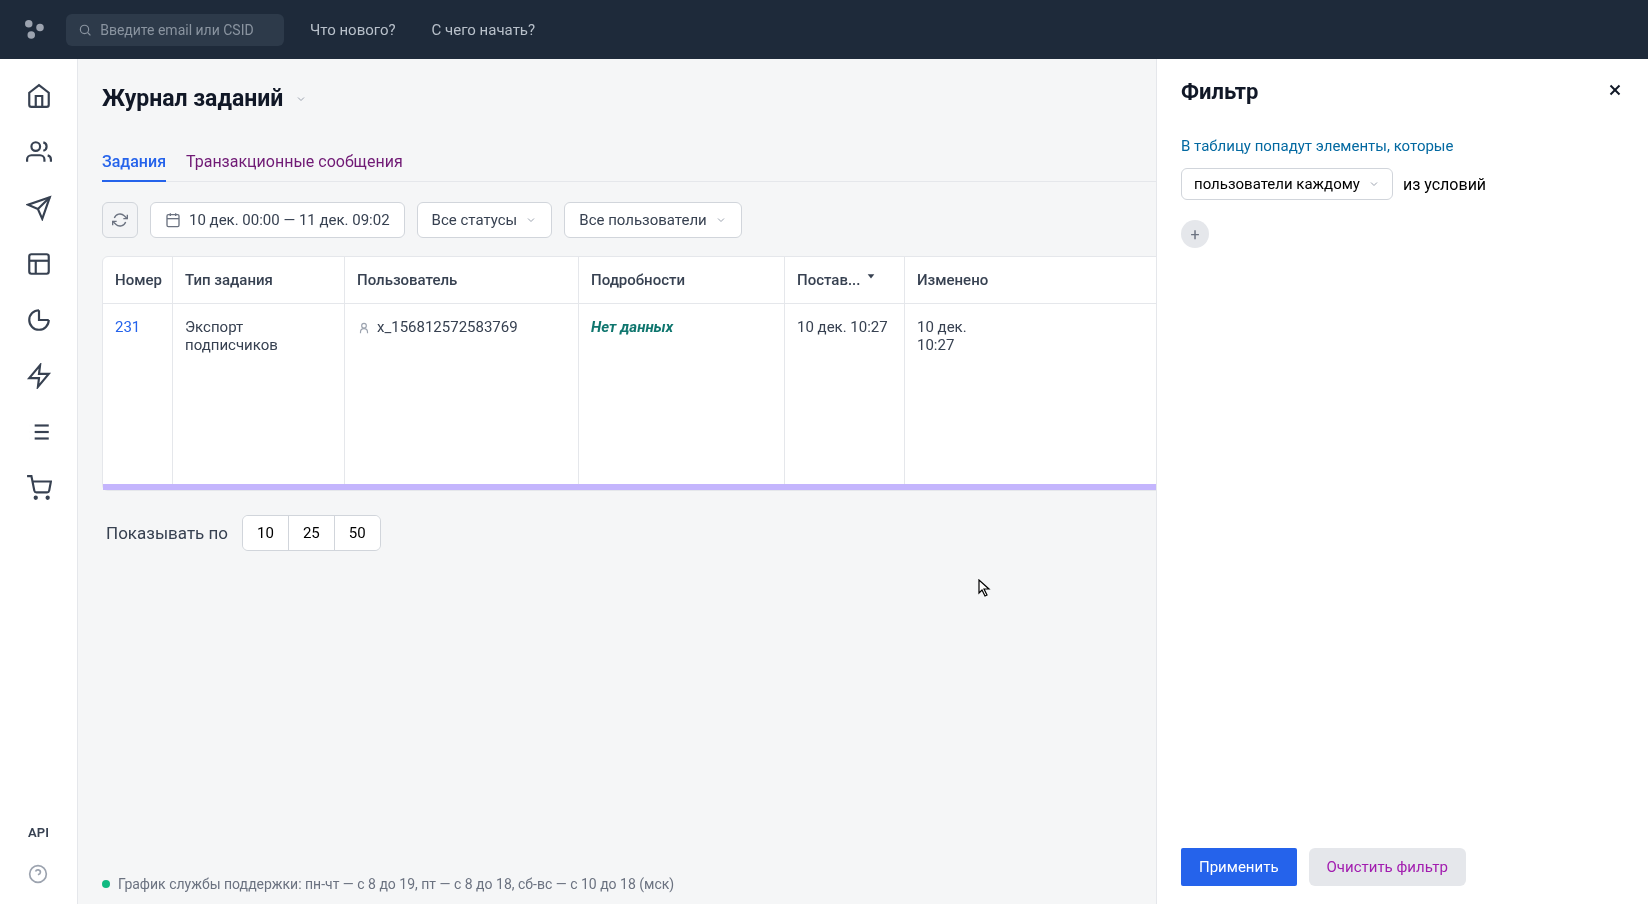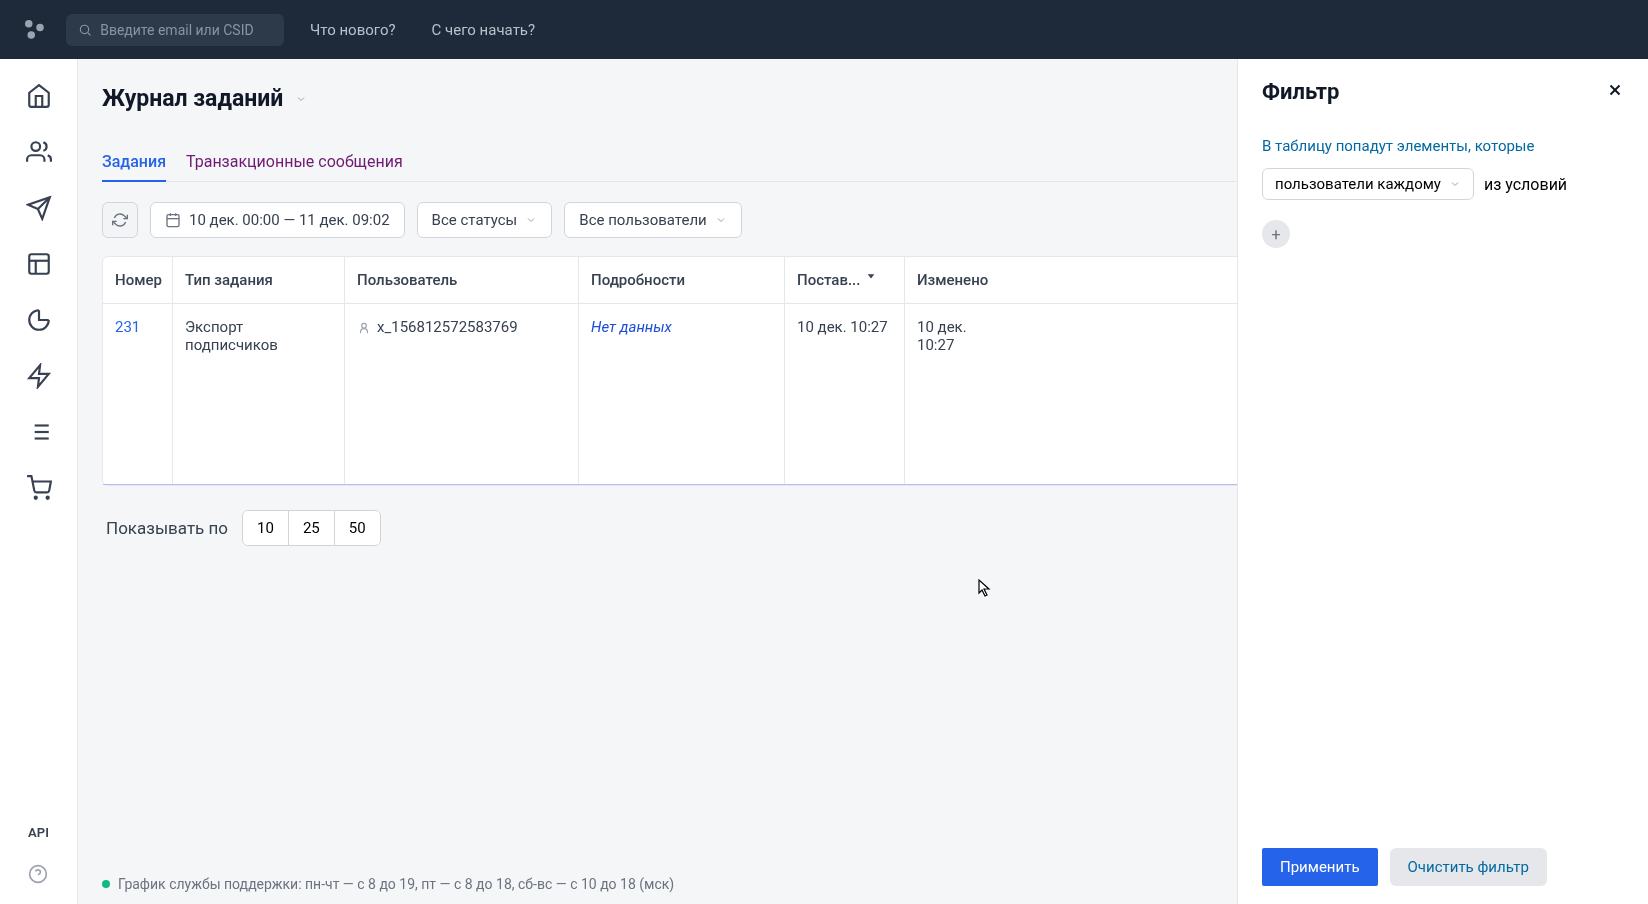--- a/index.html
+++ b/index.html
@@ -199,23 +199,23 @@
     .th {
       font-weight: 500;
     }
     .col-num { width: 70px; }
     .col-type { width: 172px; }
     .col-user { width: 234px; }
     .col-details { width: 206px; }
     .col-posted { width: 120px; }
     .col-changed { width: 106px; }
     .td { height: 180px; vertical-align: top; }
-    .table-row { border-bottom: 1px solid #c4b5fd; }
+    .table-row { border-bottom: 6px solid #c4b5fd; }
     .link { color: #2563eb; cursor: pointer; }
-    .muted-italic { color: #1d4ed8; font-style: italic; }
+    .muted-italic { color: #0f766e; font-style: italic; font-weight: bold; }
     .user-cell { display: flex; align-items: flex-start; gap: 6px; }
     .th-sort { display: flex; align-items: flex-start; gap: 6px; }
     .pagination-row {
       display: flex;
       align-items: center;
       gap: 14px;
       padding: 24px 4px;
     }
     .pag-label {
       font-size: 17px;
@@ -248,21 +248,21 @@
     .green-dot {
       width: 8px;
       height: 8px;
       border-radius: 50%;
       background: #10b981;
     }
     .filter-panel {
       position: absolute;
       top: 0;
       right: 0;
-      width: 411px;
+      width: 492px;
       height: 100%;
       background: #fff;
       border-left: 1px solid #e5e7eb;
       display: flex;
       flex-direction: column;
     }
     .filter-header {
       display: flex;
       align-items: center;
       justify-content: space-between;
@@ -327,21 +327,21 @@
       background: #2563eb;
       color: #fff;
       border: none;
       border-radius: 2px;
       padding: 10px 18px;
       font-size: 15px;
       cursor: pointer;
     }
     .btn-secondary {
       background: #e5e7eb;
-      color: #0369a1;
+      color: #a21caf;
       border: none;
       border-radius: 6px;
       padding: 10px 18px;
       font-size: 15px;
       cursor: pointer;
     }
     .cursor-pointer {
       position: absolute;
       left: 900px;
       top: 520px;

